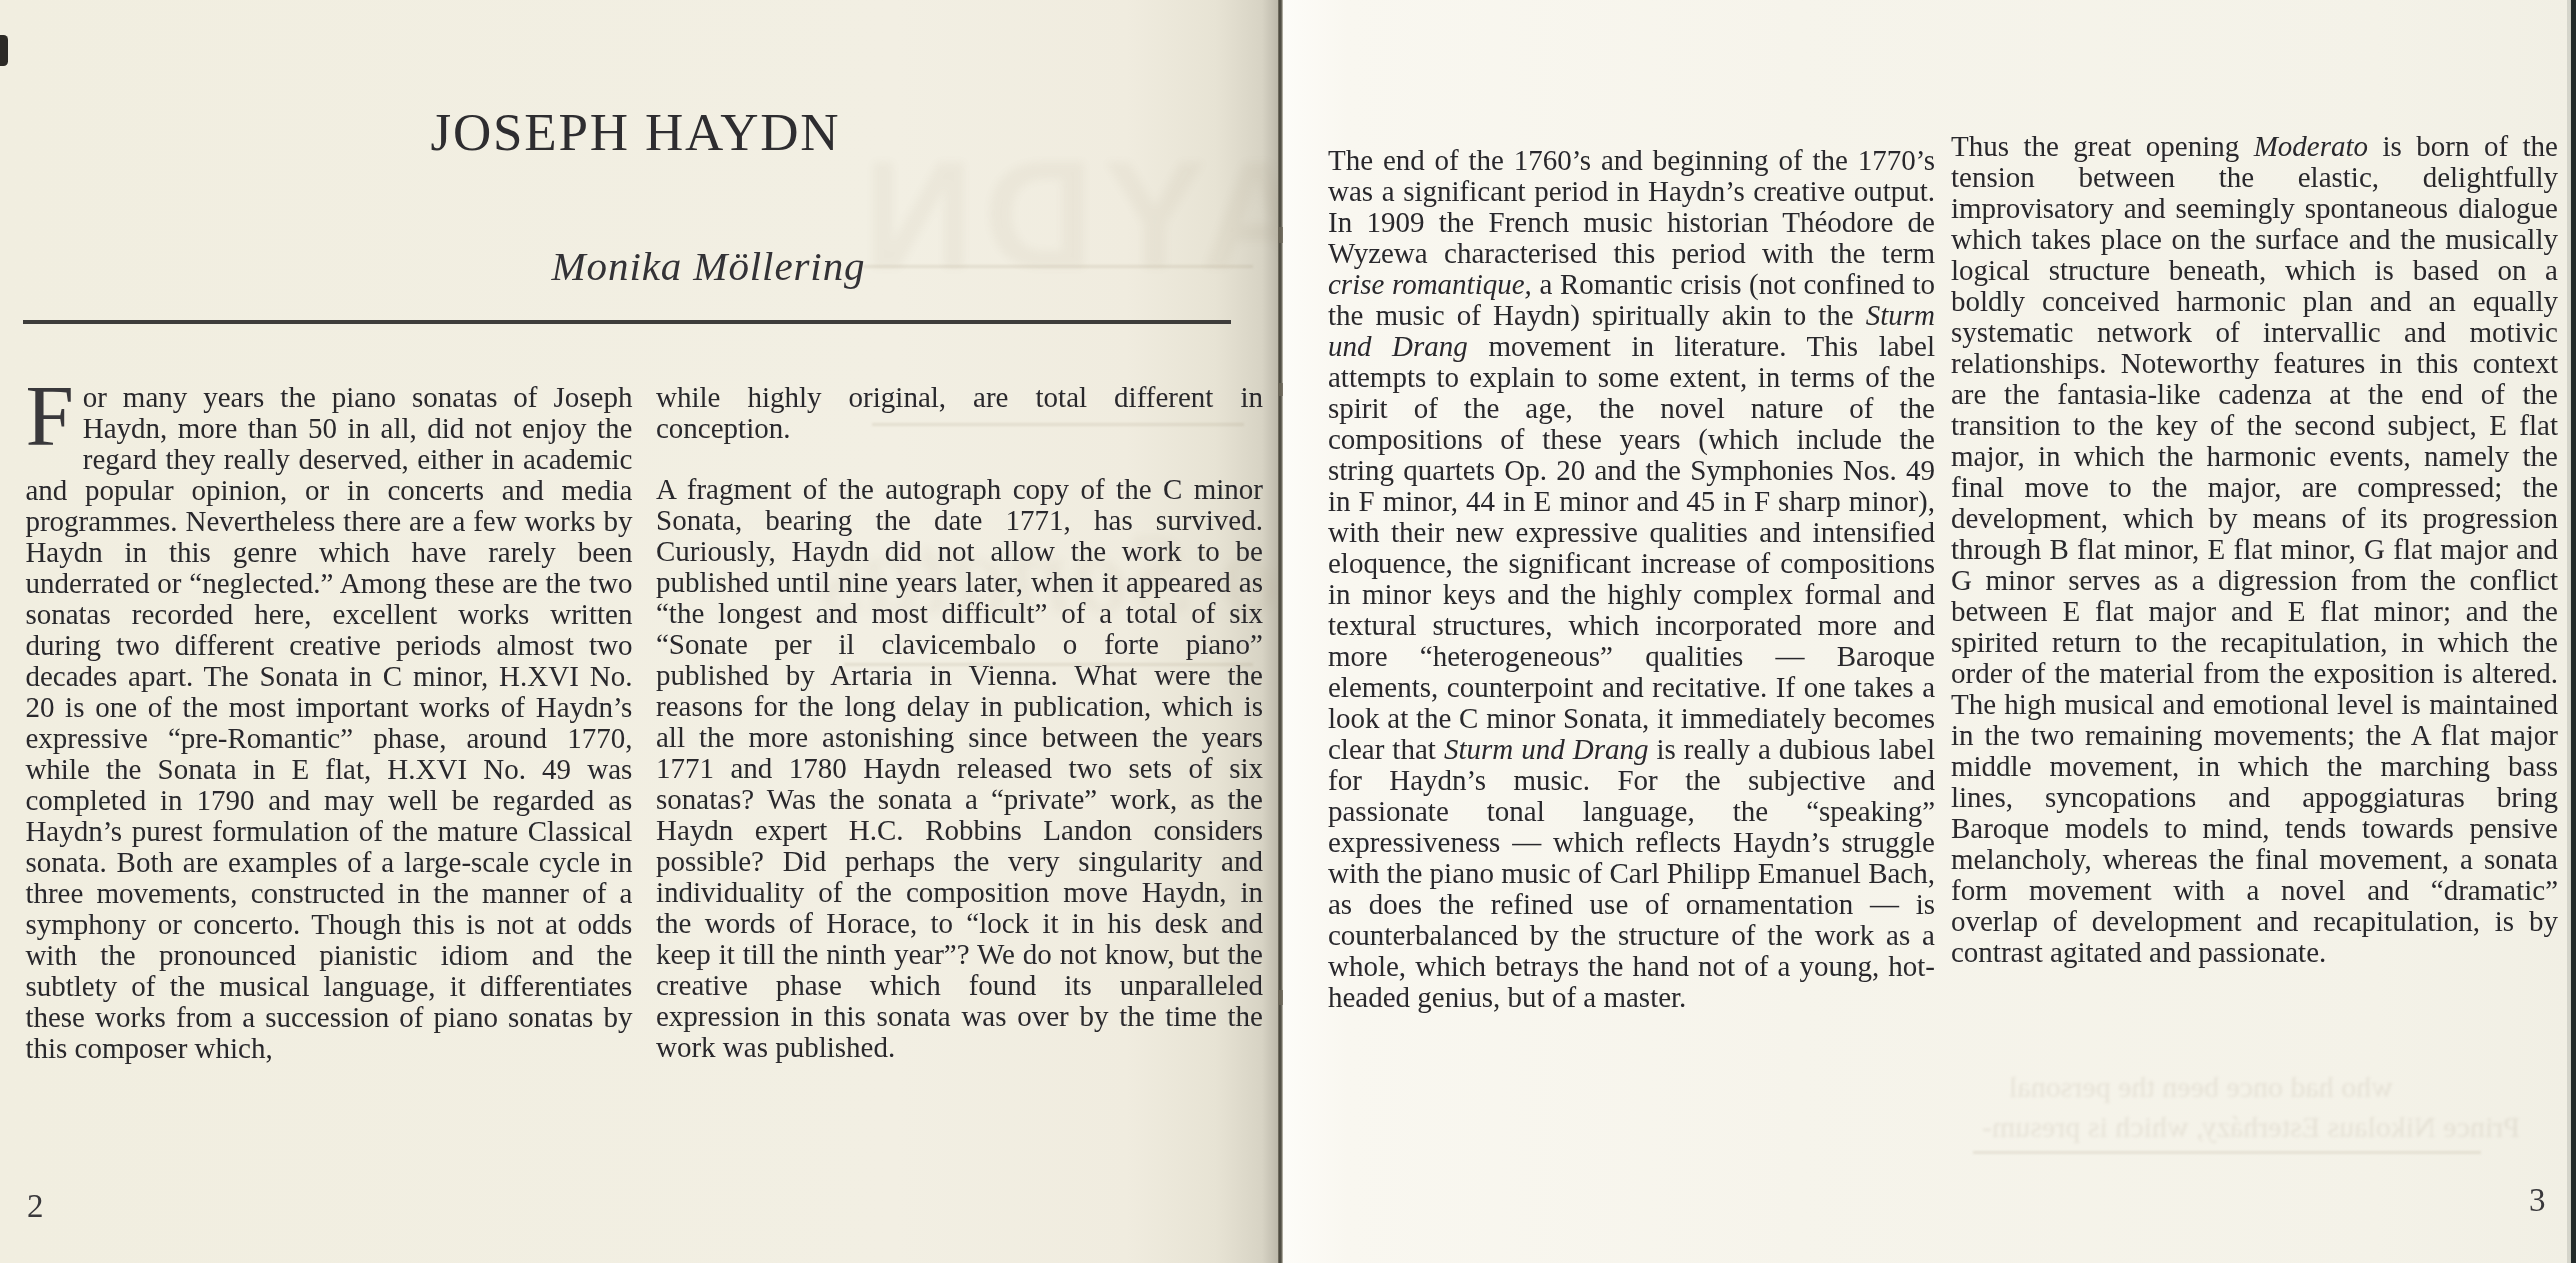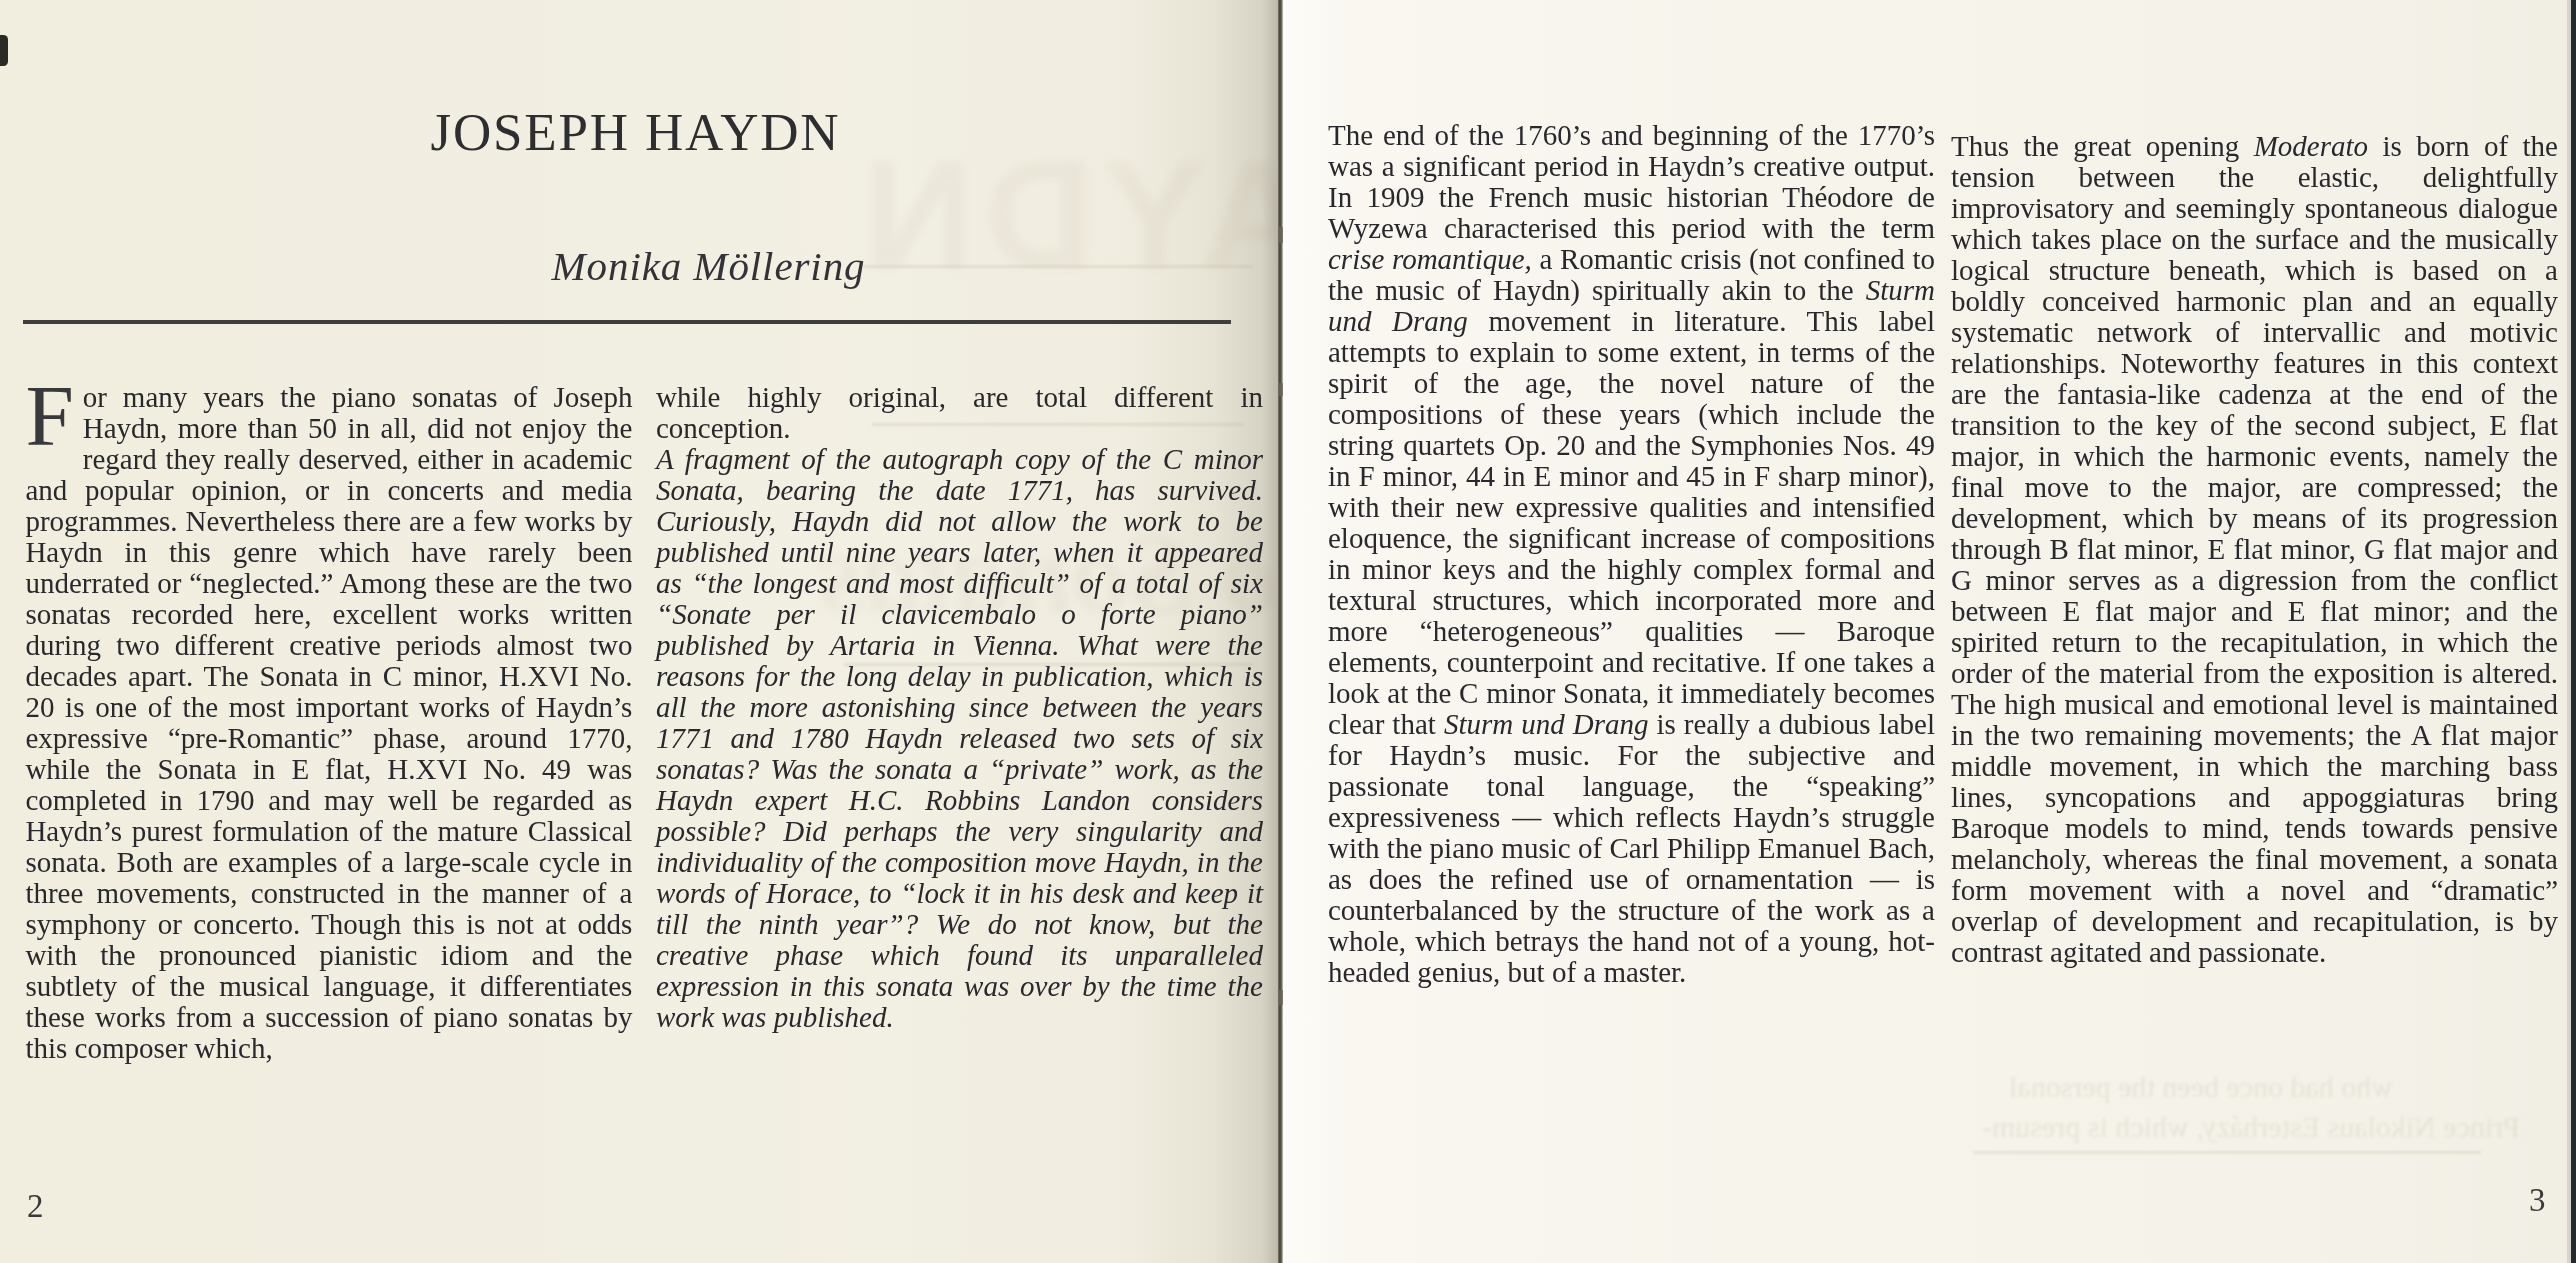--- a/index.html
+++ b/index.html
@@ -42,24 +42,24 @@
   }
   .rule{position:absolute;left:23px;top:320px;width:1208px;height:3.6px;background:#3e3d3b;}
 
   
   .col{
     position:absolute;width:607px;text-align:justify;
     font-size:29px;line-height:31px;color:#29282c;
   }
   #left-col1{left:25.4px;top:382px;}
   #left-col2{left:656px;top:382px;}
-  #right-col1{left:45px;top:120px;}
+  #right-col1{left:45px;top:145px;}
   #right-col2{left:668px;top:131px;}
   .para{margin:0;}
-  .para + .para{font-style:italic;}
+  .para + .para{margin-top:30px;}
   .it{font-style:italic;}
   .dropcap{
     float:left;font-size:87px;line-height:58px;
     padding:5.4px 9px 0 0;color:#39383b;
   }
 
   .page-number{position:absolute;font-size:33px;color:#39383b;}
   #page-num-2{left:27px;top:1188px;}
   #page-num-3{left:1246px;top:1182px;}
 

